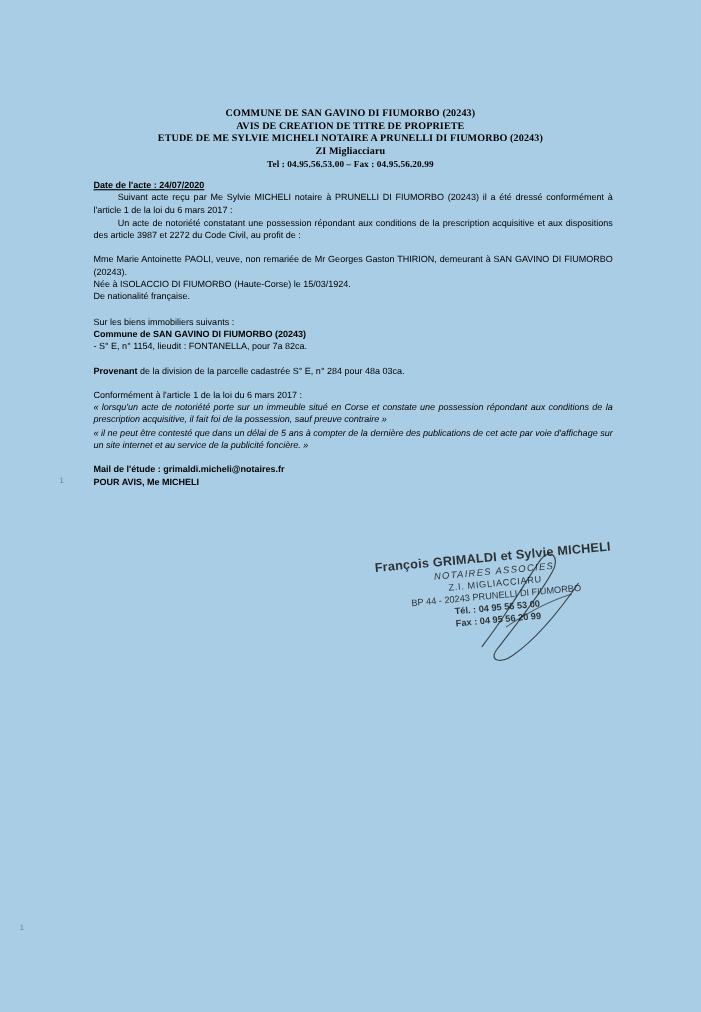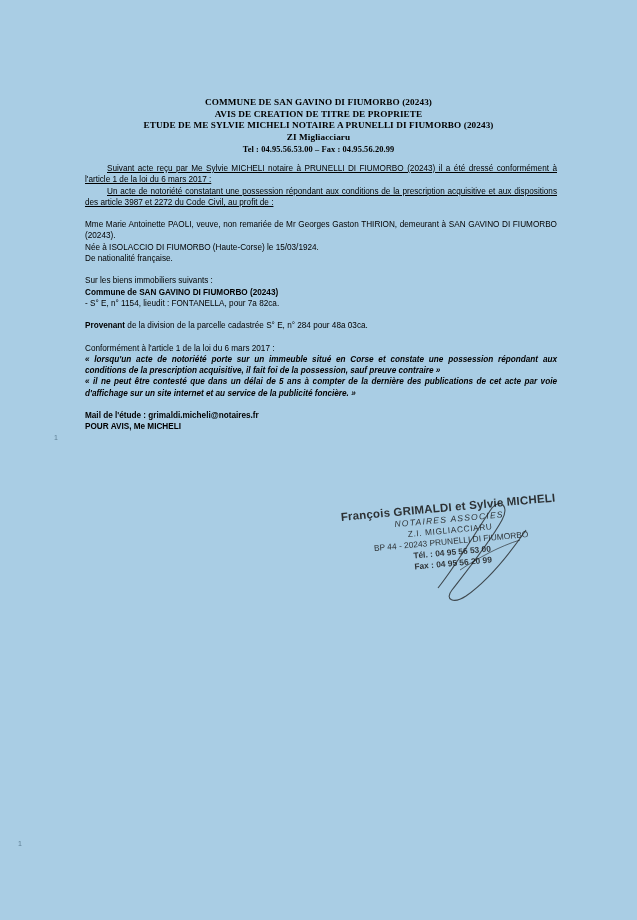--- a/index.html
+++ b/index.html
@@ -55,26 +55,25 @@
     font-size: 8.2px;
     line-height: 11.3px;
     color: #000;
   }
   .body-block p {
     margin: 0;
     text-align: justify;
   }
   .indent {
     text-indent: 22px;
-    text-decoration: underline;
   }
   .gap-l { height: 11px; }
   .u { text-decoration: underline; }
   .b { font-weight: bold; }
-  .i { font-style: italic; font-weight: bold; }
+  .i { font-style: italic; }
 
   .stamp {
     position: absolute;
     left: 318px;
     top: 513px;
     width: 260px;
     transform: rotate(-5.2deg);
     transform-origin: left top;
     text-align: center;
     color: #1b1b1b;
@@ -147,20 +146,21 @@
 
     <div class="header-block">
       <div>COMMUNE DE SAN GAVINO DI FIUMORBO (20243)</div>
       <div>AVIS DE CREATION DE TITRE DE PROPRIETE</div>
       <div>ETUDE DE ME SYLVIE MICHELI NOTAIRE A PRUNELLI DI FIUMORBO (20243)</div>
       <div>ZI Migliacciaru</div>
       <div class="h-small">Tel : 04.95.56.53.00 – Fax : 04.95.56.20.99</div>
     </div>
 
     <div class="body-block">
+      <p class="u b">Date de l'acte : 24/07/2020</p>
       <p class="indent">Suivant acte reçu par Me Sylvie MICHELI notaire à PRUNELLI DI FIUMORBO (20243) il a été dressé conformément à l'article 1 de la loi du 6 mars 2017 :</p>
       <p class="indent">Un acte de notoriété constatant une possession répondant aux conditions de la prescription acquisitive et aux dispositions des article 3987 et 2272 du Code Civil, au profit de :</p>
       <div class="gap-l"></div>
       <p>Mme Marie Antoinette PAOLI, veuve, non remariée de Mr Georges Gaston THIRION, demeurant à SAN GAVINO DI FIUMORBO (20243).</p>
       <p>Née à ISOLACCIO DI FIUMORBO (Haute-Corse) le  15/03/1924.</p>
       <p>De nationalité française.</p>
       <div class="gap-l"></div>
       <p>Sur les biens immobiliers suivants :</p>
       <p class="b">Commune de SAN GAVINO DI FIUMORBO (20243)</p>
       <p>- S° E, n° 1154, lieudit : FONTANELLA, pour 7a 82ca.</p>

